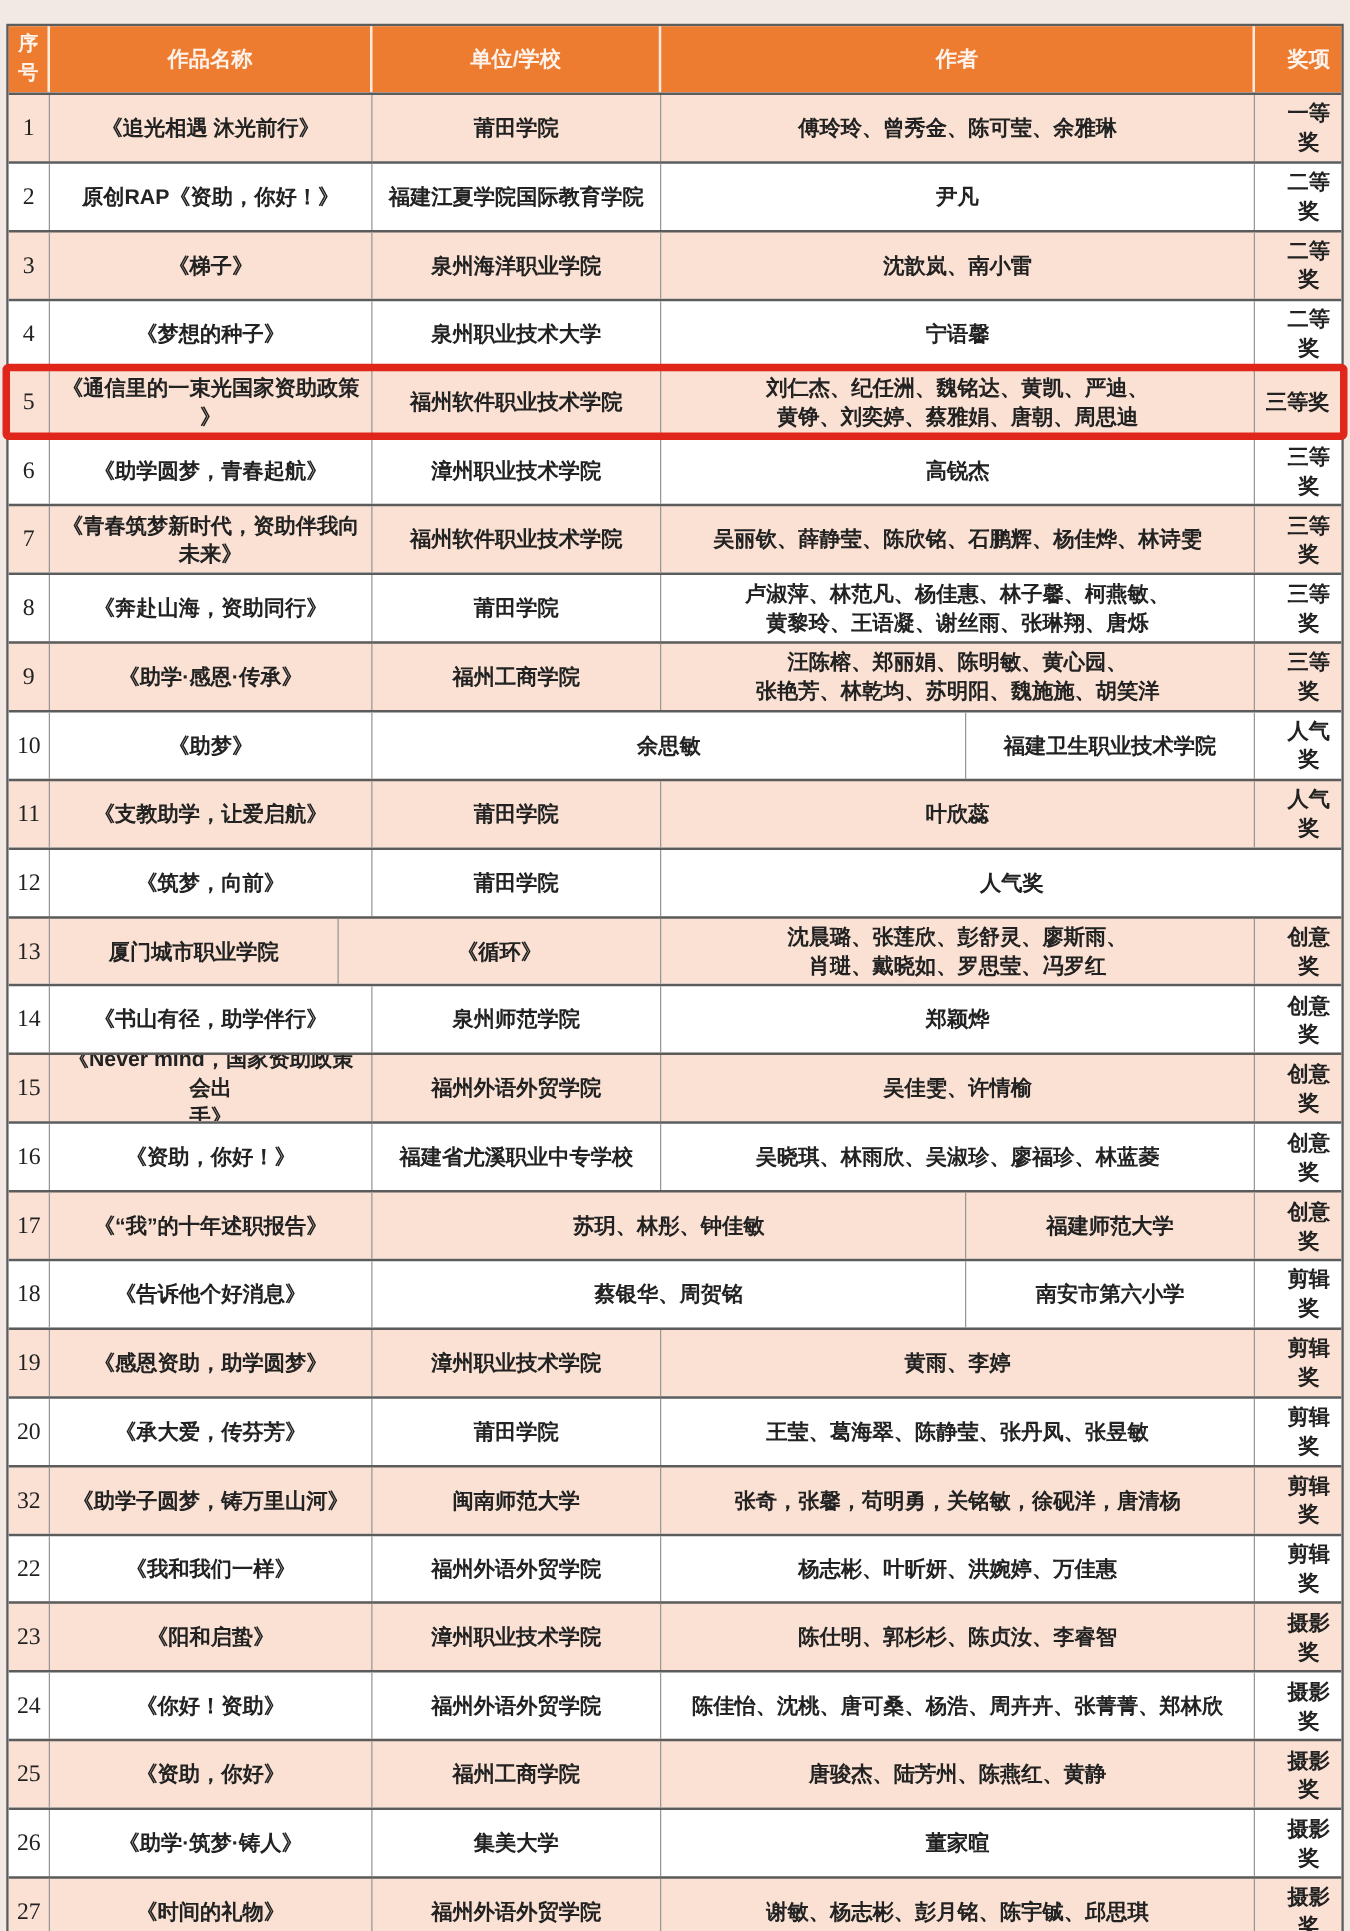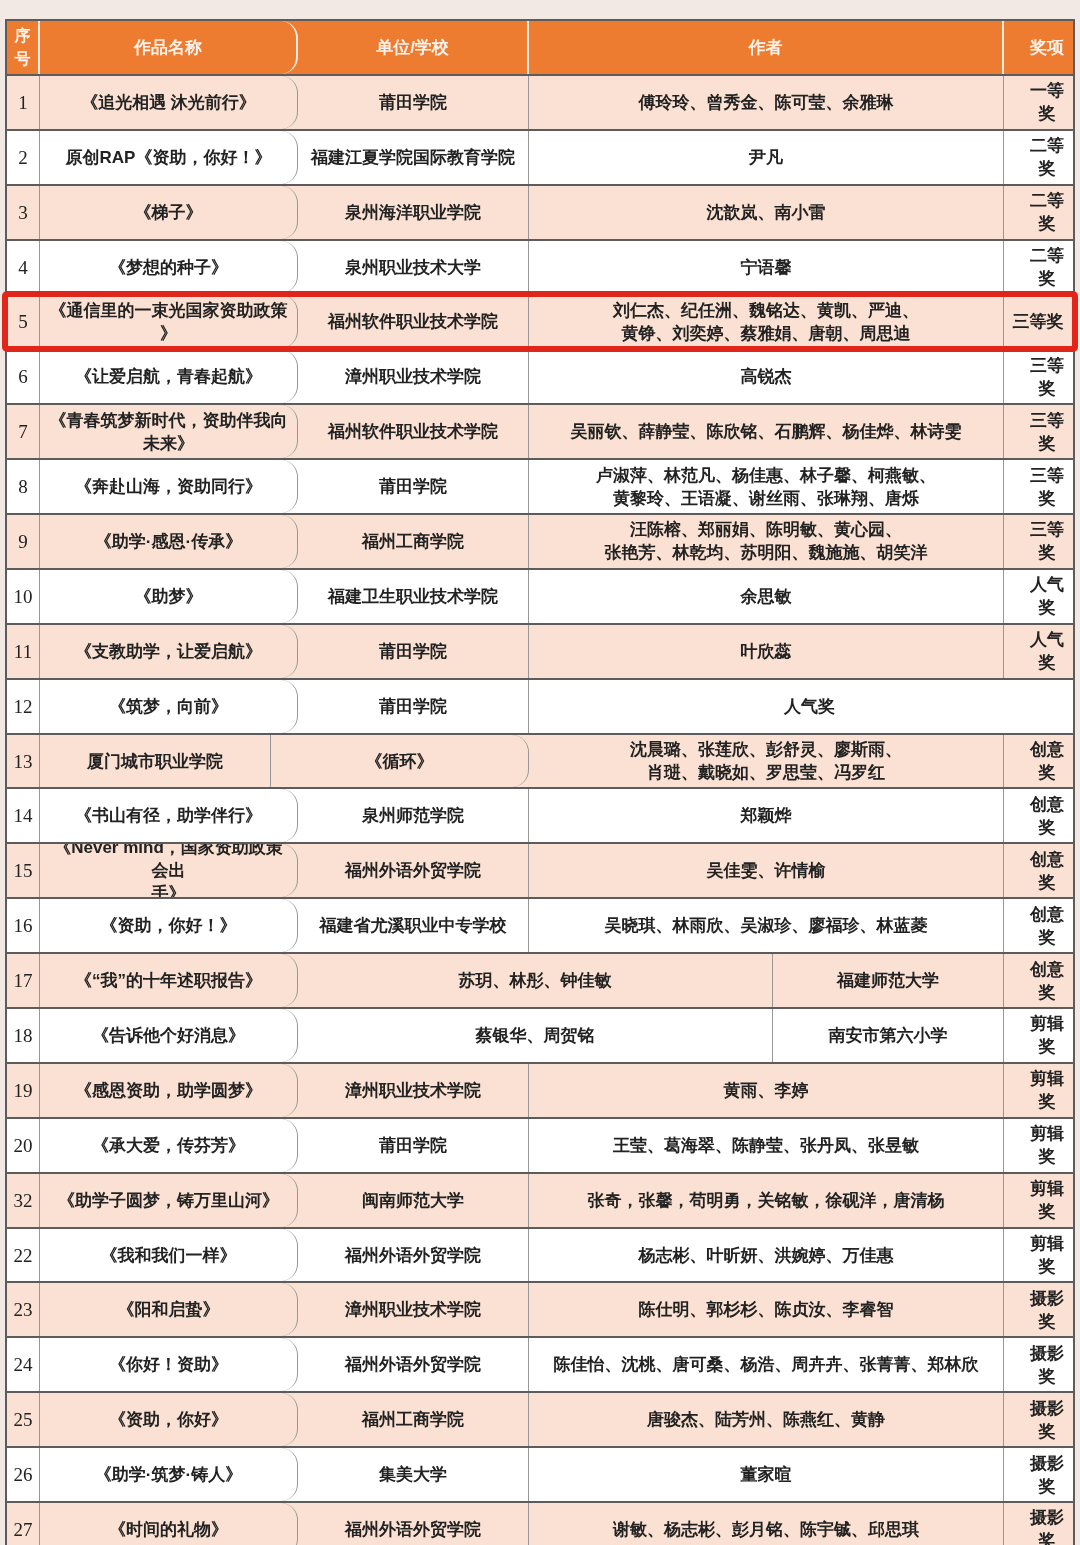--- a/index.html
+++ b/index.html
@@ -56,21 +56,21 @@
   }
   .cell:last-child{border-right:none;padding-left:20px;}
   .row.header .cell{
     color:var(--header-text);
     border-right:2px solid rgba(255,255,255,0.85);
     font-size:17px;font-weight:700;
   }
   .row.header .cell:last-child{border-right:none;}
   .c-no{flex:0 0 33px;padding:2px 2px;font-family:"Liberation Serif","DejaVu Serif",serif;font-weight:400;font-size:19px;}
   .row.header .c-no{font-family:"Liberation Sans","DejaVu Sans",sans-serif;font-weight:700;font-size:16px;padding:2px 1px;}
-  .c-title{flex:0 0 258px;border-radius:17px;}
+  .c-title{flex:0 0 258px;}
   .c-school{flex:0 0 231px;text-align:center;}
   .c-author{flex:0 0 475px;}
   .c-award{flex:1 1 auto;padding:2px 3px;}
 </style>
 </head>
 <body>
 
 <div class="table-wrap">
   <div class="row header">
     <div class="cell c-no">序号</div>
@@ -113,21 +113,21 @@
       <div class="cell c-title">《通信里的一束光国家资助政策
 》</div>
       <div class="cell c-school">福州软件职业技术学院</div>
       <div class="cell c-author">刘仁杰、纪任洲、魏铭达、黄凯、严迪、
 黄铮、刘奕婷、蔡雅娟、唐朝、周思迪</div>
       <div class="cell c-award">三等奖</div>
     <div class="hl-box"></div>
     </div>
     <div class="row">
       <div class="cell c-no">6</div>
-      <div class="cell c-title">《让爱启航，青春起航》</div>
+      <div class="cell c-title">《助学圆梦，青春起航》</div>
       <div class="cell c-school">漳州职业技术学院</div>
       <div class="cell c-author">高锐杰</div>
       <div class="cell c-award">三等奖</div>
     </div>
     <div class="row stripe">
       <div class="cell c-no">7</div>
       <div class="cell c-title">《青春筑梦新时代，资助伴我向
 未来》</div>
       <div class="cell c-school">福州软件职业技术学院</div>
       <div class="cell c-author">吴丽钦、薛静莹、陈欣铭、石鹏辉、杨佳烨、林诗雯</div>
@@ -145,22 +145,22 @@
       <div class="cell c-no">9</div>
       <div class="cell c-title">《助学·感恩·传承》</div>
       <div class="cell c-school">福州工商学院</div>
       <div class="cell c-author">汪陈榕、郑丽娟、陈明敏、黄心园、
 张艳芳、林乾均、苏明阳、魏施施、胡笑洋</div>
       <div class="cell c-award">三等奖</div>
     </div>
     <div class="row">
       <div class="cell c-no">10</div>
       <div class="cell c-title">《助梦》</div>
+      <div class="cell c-author">余思敏</div>
       <div class="cell c-school">福建卫生职业技术学院</div>
-      <div class="cell c-author">余思敏</div>
       <div class="cell c-award">人气奖</div>
     </div>
     <div class="row stripe">
       <div class="cell c-no">11</div>
       <div class="cell c-title">《支教助学，让爱启航》</div>
       <div class="cell c-school">莆田学院</div>
       <div class="cell c-author">叶欣蕊</div>
       <div class="cell c-award">人气奖</div>
     </div>
     <div class="row">

